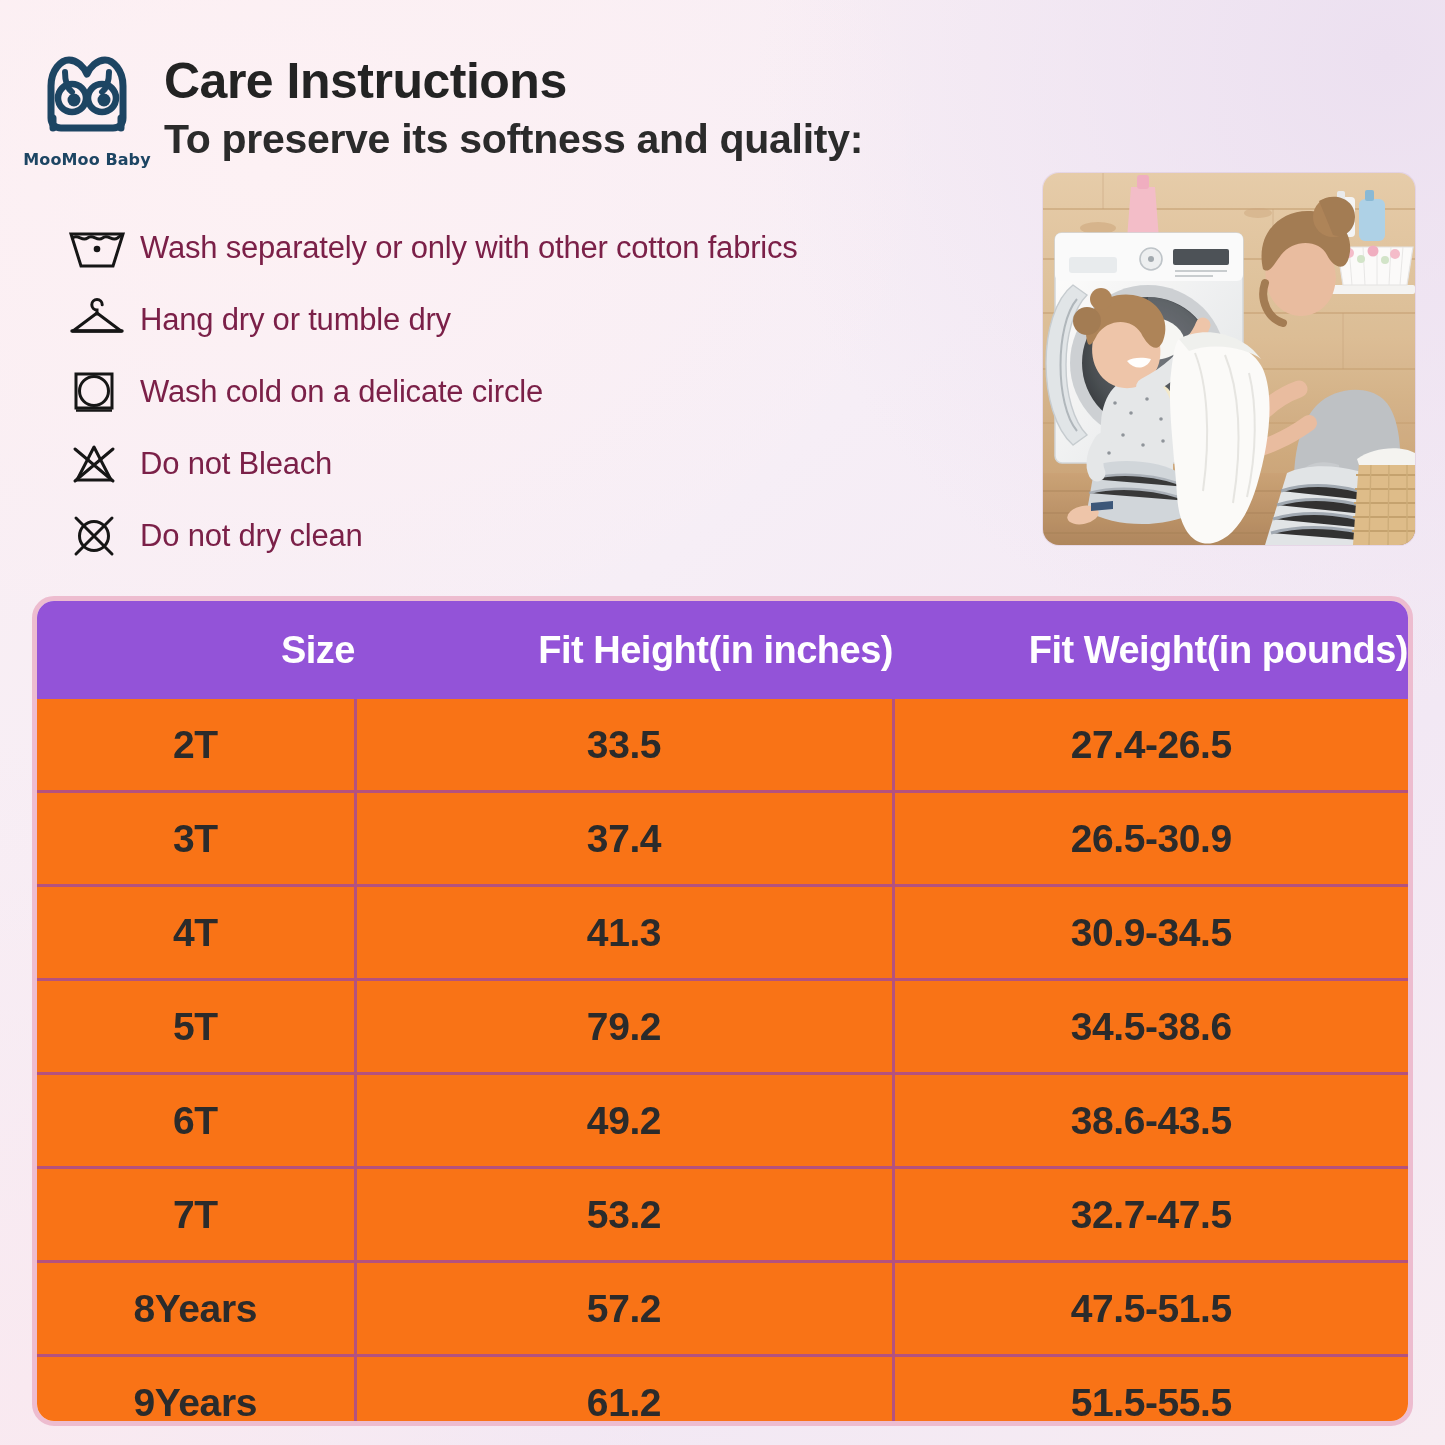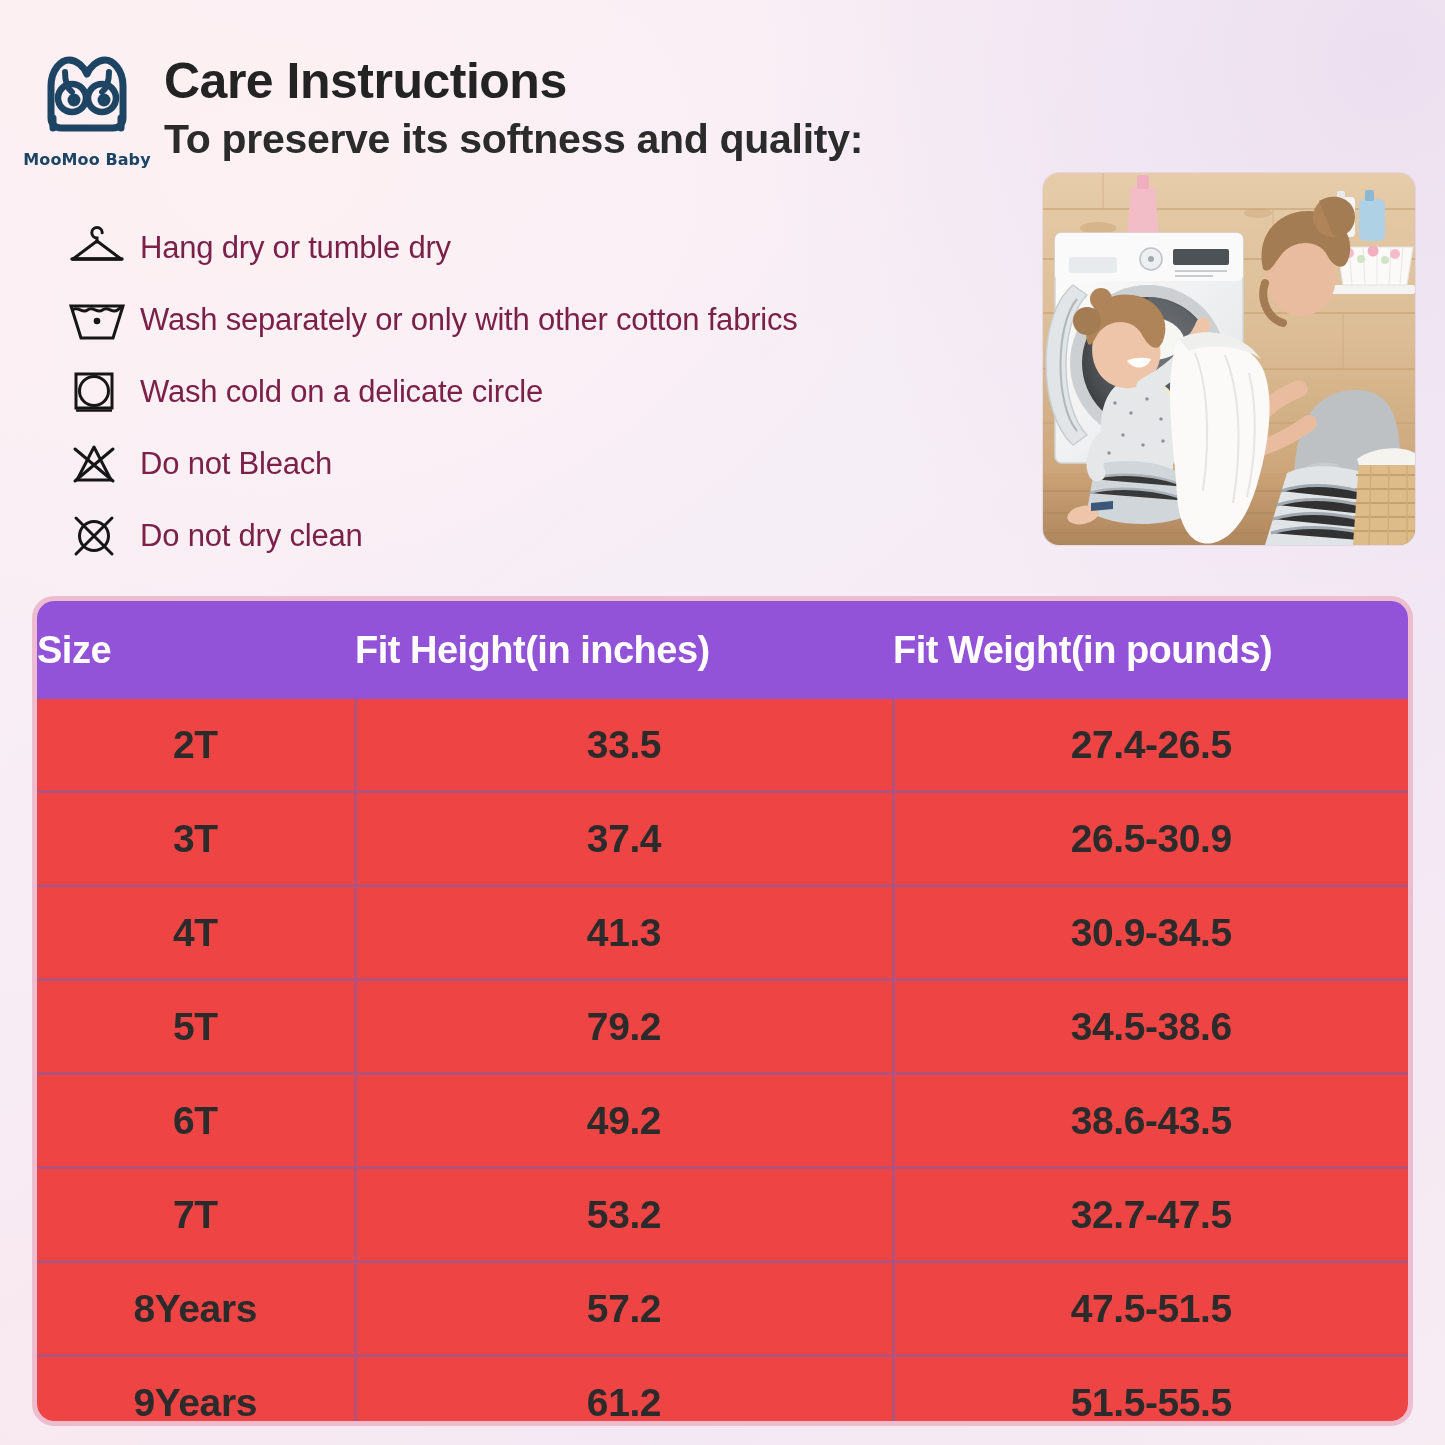--- a/index.html
+++ b/index.html
@@ -126,34 +126,34 @@
     border-collapse: collapse;
     table-layout: fixed;
   }
   thead th {
     background: #9353d8;
     color: #ffffff;
     font-size: 38px;
     font-weight: bold;
     height: 98px;
     letter-spacing: -0.5px;
-    text-align: left;
+    text-align: right;
     border: none;
     padding: 0;
   }
   tbody td {
     text-align: center;
     font-size: 39px;
     font-weight: bold;
     color: #2b2b2b;
     height: 91px;
     border-top: 3px solid #b4527e;
     border-right: 3px solid #b4527e;
     padding: 0;
-    background: #ef4444;
+    background: #f97316;
     letter-spacing: -0.4px;
   }
   tbody td:last-child { border-right: none; }
   tbody tr:first-child td { border-top: none; }
   th.c1, td.c1 { width: 318px; }
   th.c2, td.c2 { width: 538px; }
 </style>
 </head>
 <body>
 
@@ -177,37 +177,37 @@
   </div>
 
   <div class="title-main">Care Instructions</div>
   <div class="title-sub">To preserve its softness and quality:</div>
 
   <div class="care-list">
 
     <div class="care-row">
       <span class="care-ico">
         <svg width="62" height="46" viewBox="0 0 62 46">
+          <path d="M5 9 L57 9 L47 41 L15 41 Z" fill="none" stroke="#161616" stroke-width="3"></path>
+          <path d="M6.5 13 C12 8.5, 16 17, 21.5 13 C27 8.5, 31 17, 36.5 13 C42 8.5, 46 17, 51.5 13 C53.5 11.4, 55 10.6, 56 10.2" fill="none" stroke="#161616" stroke-width="3" stroke-linecap="round"></path>
+          <circle cx="31" cy="24" r="3.3" fill="#161616"></circle>
+        </svg>
+      </span>
+      <span class="care-txt">Wash separately or only with other cotton fabrics</span>
+    </div>
+
+    <div class="care-row">
+      <span class="care-ico">
+        <svg width="62" height="46" viewBox="0 0 62 46">
           <path d="M31 17 L31 13 A5.2 5.2 0 1 1 36.2 7.8" fill="none" stroke="#161616" stroke-width="3" stroke-linecap="round"></path>
           <path d="M31 16 L7 34 L55 34 Z" fill="none" stroke="#161616" stroke-width="3" stroke-linejoin="round"></path>
           <path d="M6 34 L56 34" stroke="#161616" stroke-width="3.4" stroke-linecap="round"></path>
         </svg>
       </span>
       <span class="care-txt">Hang dry or tumble dry</span>
-    </div>
-
-    <div class="care-row">
-      <span class="care-ico">
-        <svg width="62" height="46" viewBox="0 0 62 46">
-          <path d="M5 9 L57 9 L47 41 L15 41 Z" fill="none" stroke="#161616" stroke-width="3"></path>
-          <path d="M6.5 13 C12 8.5, 16 17, 21.5 13 C27 8.5, 31 17, 36.5 13 C42 8.5, 46 17, 51.5 13 C53.5 11.4, 55 10.6, 56 10.2" fill="none" stroke="#161616" stroke-width="3" stroke-linecap="round"></path>
-          <circle cx="31" cy="24" r="3.3" fill="#161616"></circle>
-        </svg>
-      </span>
-      <span class="care-txt">Wash separately or only with other cotton fabrics</span>
     </div>
 
     <div class="care-row">
       <span class="care-ico">
         <svg width="62" height="46" viewBox="0 0 62 46">
           <rect x="10" y="5" width="36" height="34" fill="none" stroke="#161616" stroke-width="3"></rect>
           <circle cx="28" cy="22" r="14.5" fill="none" stroke="#161616" stroke-width="3"></circle>
           <path d="M10 41.5 L46 41.5" stroke="#161616" stroke-width="2.6"></path>
         </svg>
       </span>

